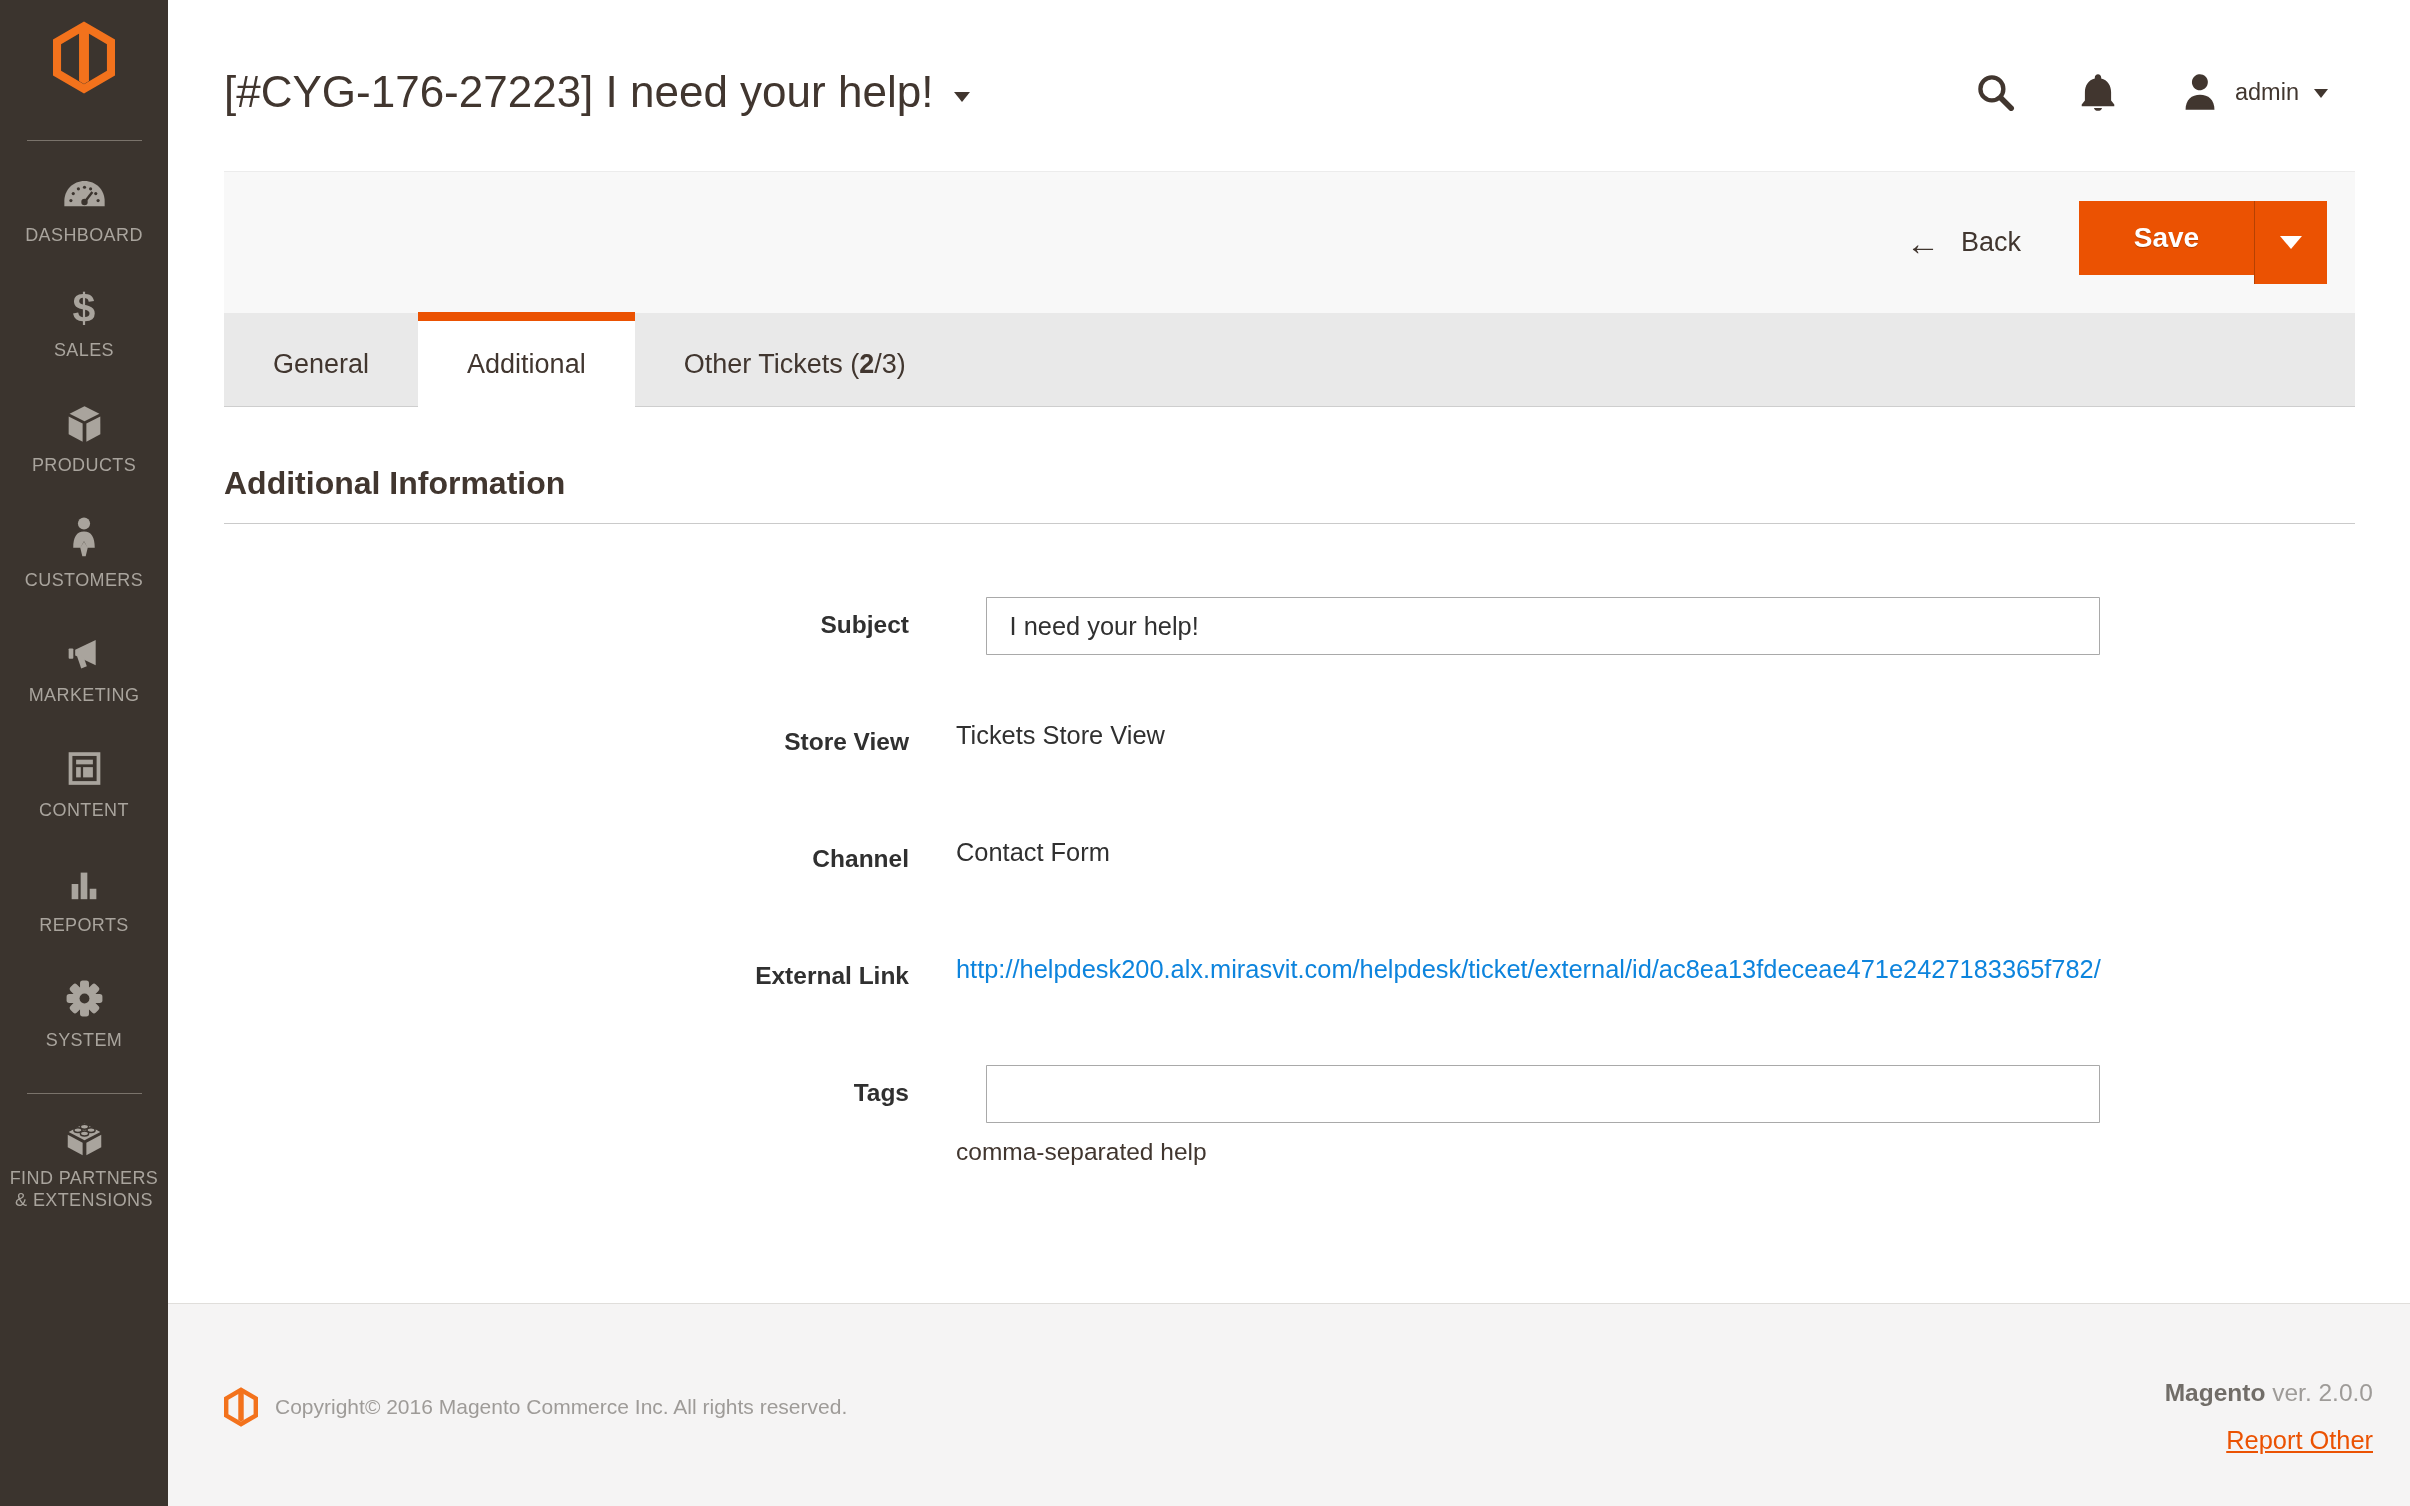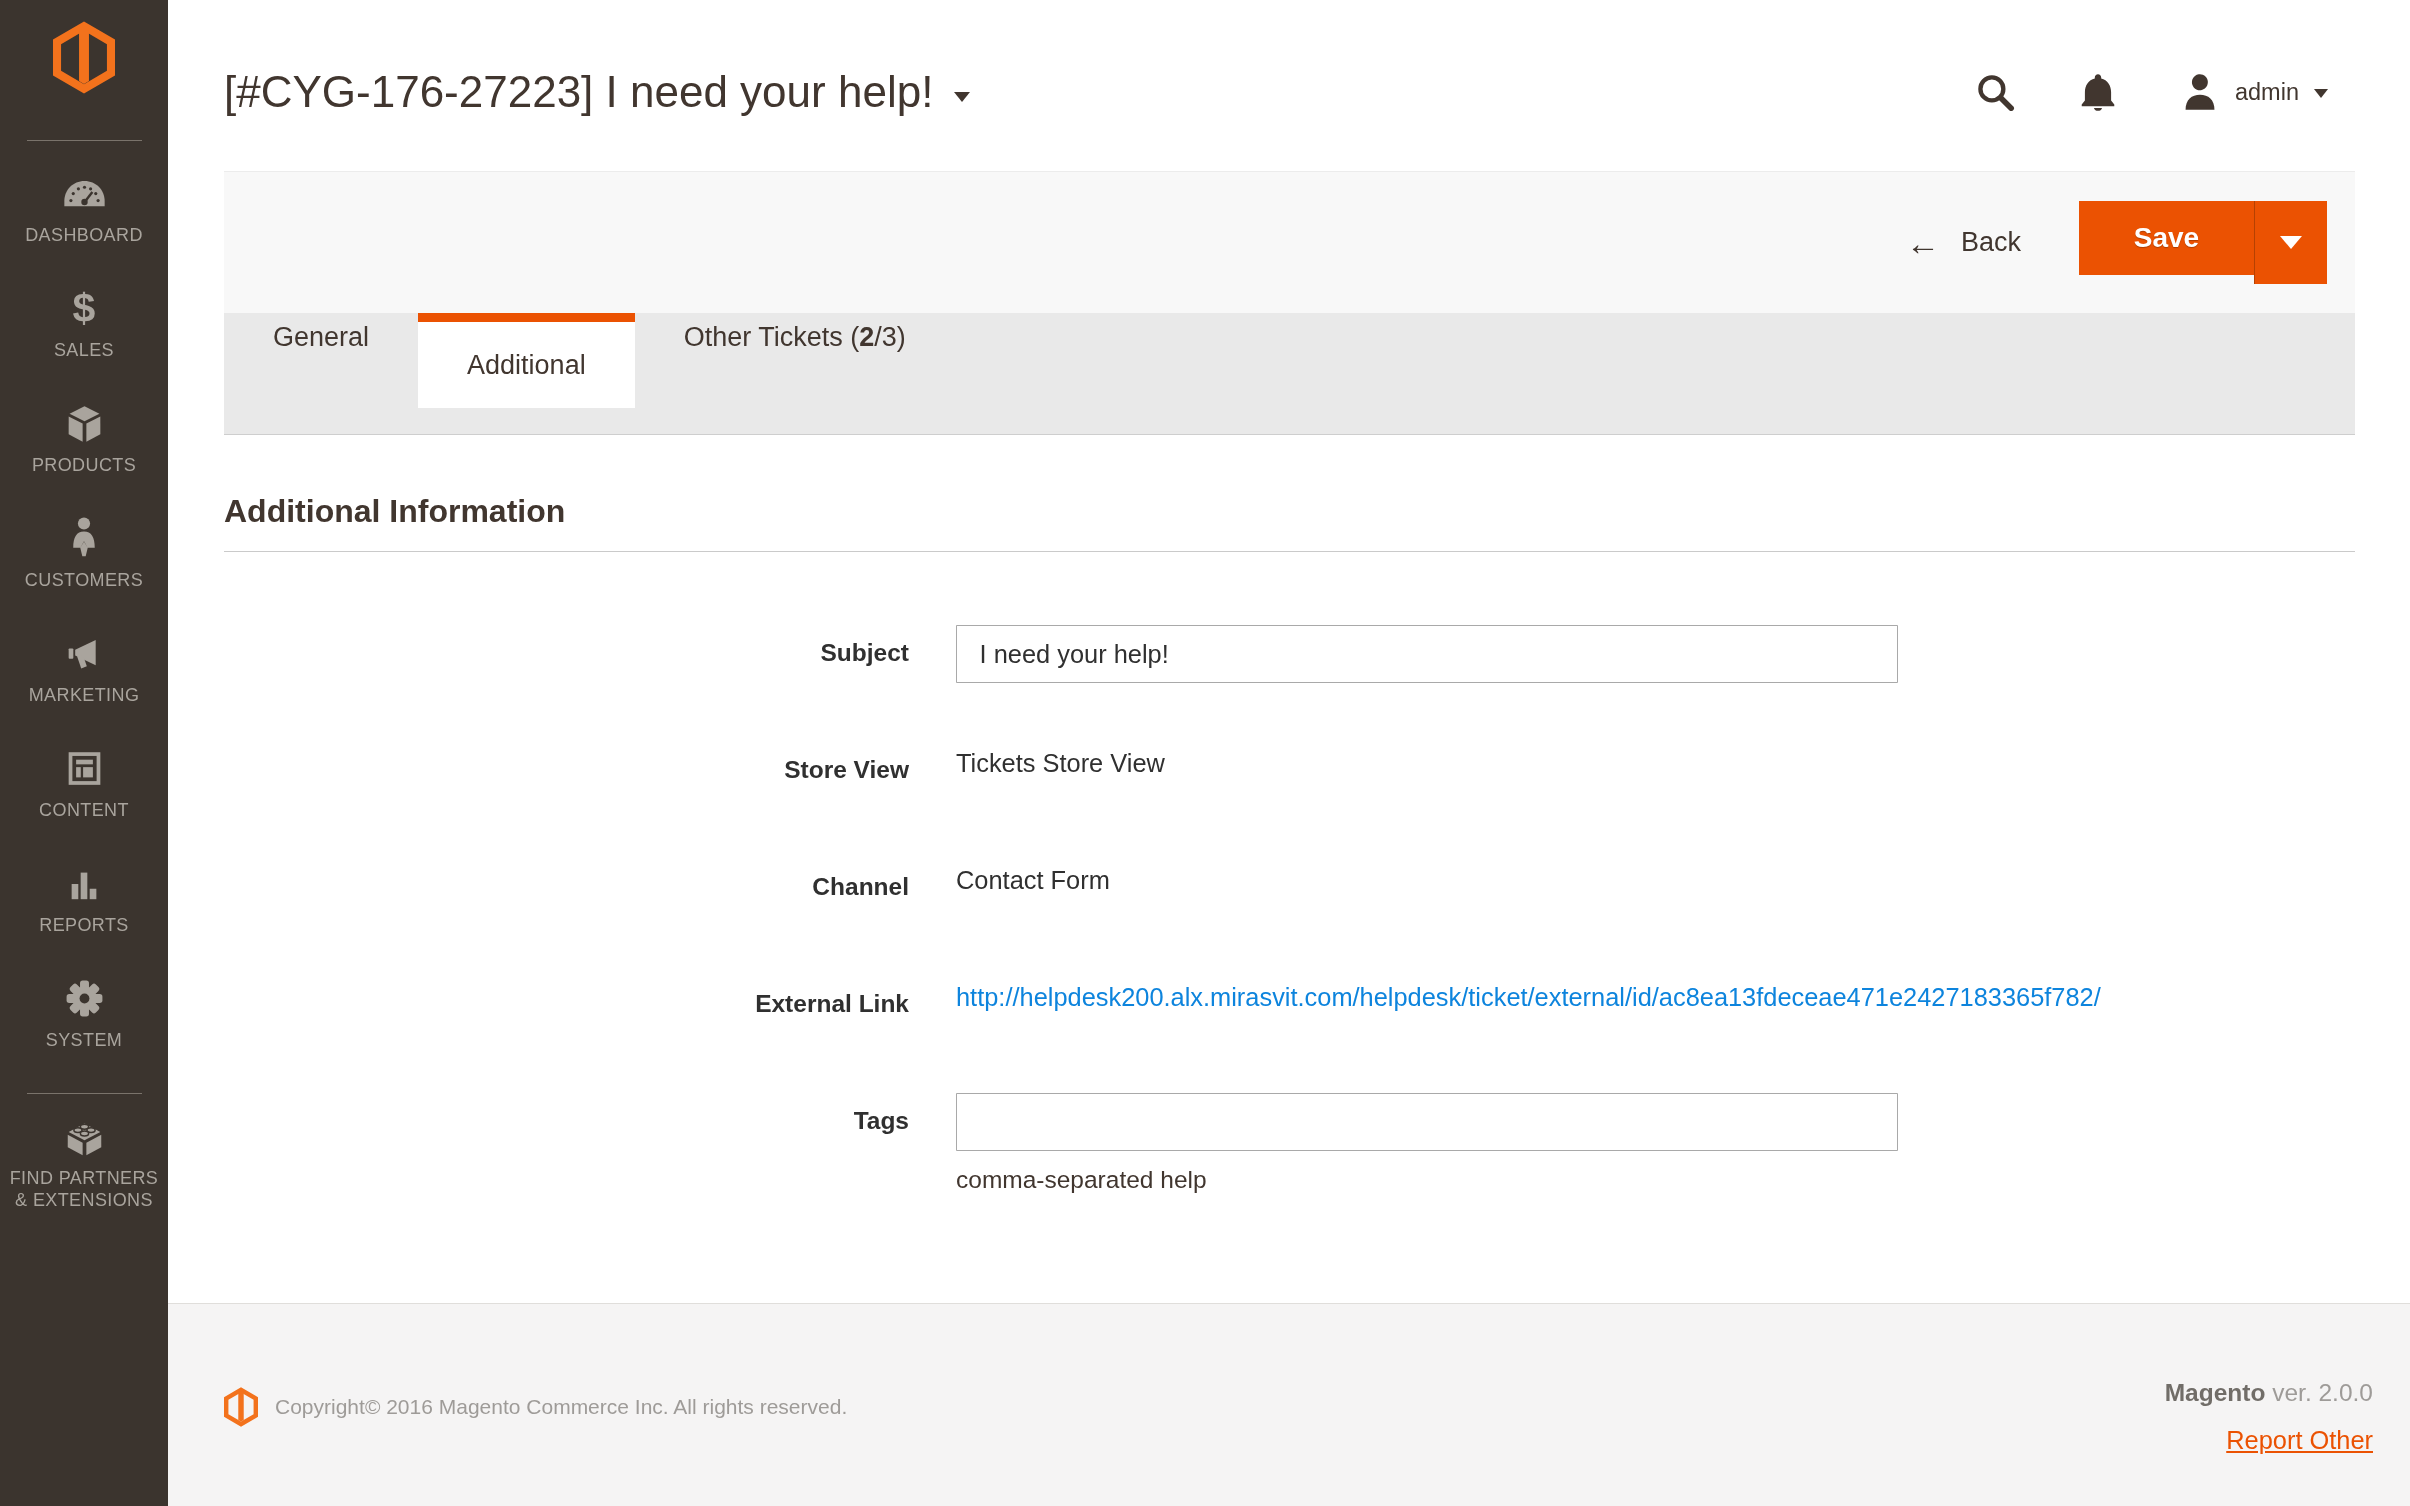--- a/index.html
+++ b/index.html
@@ -37,34 +37,34 @@
   .toolbar { margin:0 56px; height:142px; background:#f8f8f8; border-top:0.9px solid #ececec; display:flex; align-items:center; justify-content:flex-end; padding-right:28px; }
   .back-btn { display:flex; align-items:center; cursor:pointer; margin-right:58px; }
   .back-arrow { font-size:34px; color:#41362f; margin-right:21px; line-height:1; }
   .back-label { font-size:27px; color:#41362f; }
   .save-split { display:flex; height:83px; cursor:pointer; }
   .save-main { background:#eb5202; color:#fff; font-size:28px; font-weight:bold; display:flex; align-items:center; justify-content:center; width:175px; height:74px; text-shadow:0 0.9px 0.9px rgba(0,0,0,0.25); }
   .save-toggle { background:#eb5202; border-left:0.9px solid #b54102; width:73px; height:83px; display:flex; align-items:center; justify-content:center; }
   .save-toggle-caret { width:0; height:0; border-left:11.3px solid transparent; border-right:11.3px solid transparent; border-top:13px solid #ffffff; }
 
   
-  .tabbar { margin:0 56px; height:122px; background:#e9e9e9; border-bottom:0.9px solid #cecece; display:flex; align-items:flex-start; }
+  .tabbar { margin:0 56px; height:94px; background:#e9e9e9; border-bottom:0.9px solid #cecece; display:flex; align-items:center; }
   .tab { display:flex; align-items:center; justify-content:center; padding:0 49px; font-size:27px; color:#41362f; cursor:pointer; border-top:9.4px solid transparent; }
   .tab.active { background:#ffffff; border-top:9.4px solid #eb5202; height:95px; margin-bottom:-0.9px; }
   .tab .bold { font-weight:bold; }
 
   
   .content { padding:0 56px; flex:1; }
   .section-heading { margin-top:58px; font-size:32px; font-weight:600; color:#41362f; }
   .section-divider { border:none; border-top:1.9px solid #cacaca; margin-top:21px; }
   .form { margin-top:73px; }
   .form-row { display:grid; grid-template-columns:685px auto; column-gap:47px; min-height:58px; margin-bottom:59px; }
   .form-label { text-align:right; font-size:24.5px; font-weight:600; color:#303030; padding-top:13px; line-height:30px; }
   .form-value { font-size:25.4px; color:#303030; line-height:32px; padding-top:4.7px; }
-  .text-input { width:942px; height:58px; border:1.9px solid #a9a9a9; border-radius:0.9px; background:#fff; font-family:"Liberation Sans", sans-serif; font-size:25.4px; color:#303030; padding:0 22.6px; outline:none; }
+  .text-input { width:1114px; height:58px; border:1.9px solid #a9a9a9; border-radius:0.9px; background:#fff; font-family:"Liberation Sans", sans-serif; font-size:25.4px; color:#303030; padding:0 22.6px; outline:none;margin-left:30px; }
   .link-value { font-size:25.4px; color:#0d84dd; text-decoration:none; cursor:pointer; }
   .field-hint { margin-top:15px; font-size:24.5px; color:#41362f; }
 
   
   .footer { background:#f5f4f4; border-top:0.9px solid #e0dedb; height:204px; display:flex; justify-content:space-between; padding:0 38px 0 56px; }
   .footer-left { display:flex; align-items:flex-start; margin-top:83px; }
   .footer-copy { margin-left:17px; font-size:21px; color:#9e9b98; line-height:40px; }
   .footer-right { margin-top:75px; text-align:right; }
   .footer-version { font-size:24.5px; color:#9e9b98; }
   .footer-brand { font-weight:bold; color:#716d68; }

